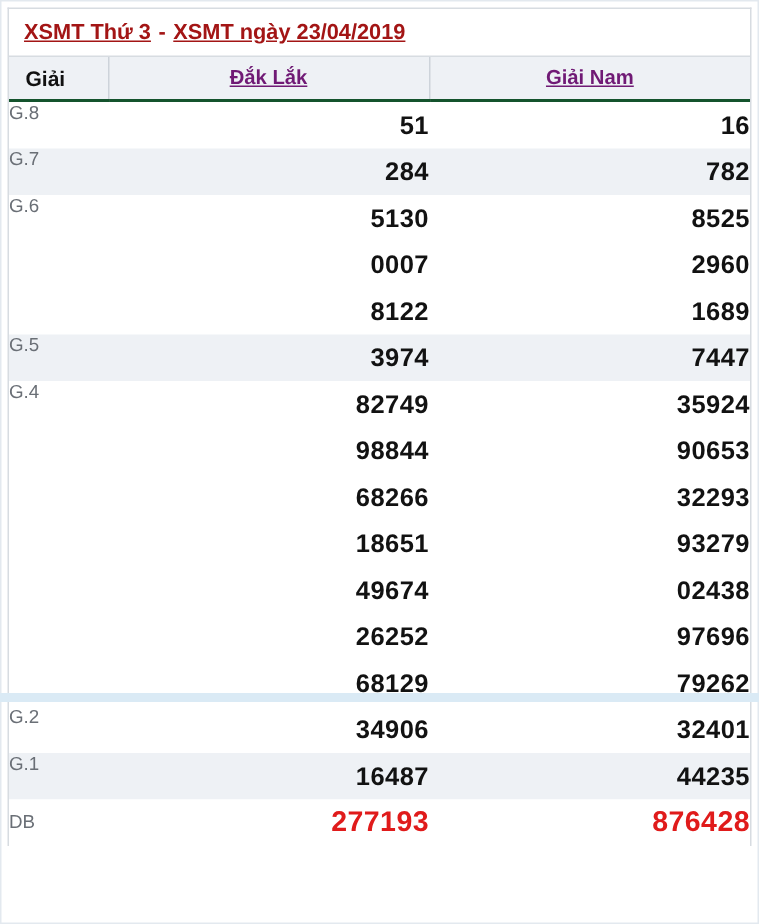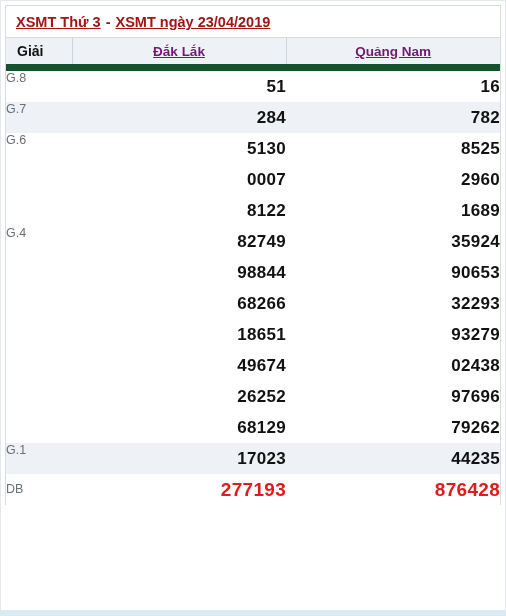--- a/index.html
+++ b/index.html
@@ -11,21 +11,21 @@
     overflow: hidden;
   }
   body {
     font-family: "Liberation Sans", sans-serif;
     -webkit-font-smoothing: antialiased;
   }
 
   .page {
     position: relative;
     width: 506px;
-    height: 616px;
+    height: 468px;
     box-sizing: border-box;
     background: #ffffff;
   }
 
   
   .outer-frame {
     position: absolute;
     left: 0;
     top: 0;
     width: 506px;
@@ -90,21 +90,21 @@
 
   table.results td {
     border: none;
     padding: 0;
     margin-left: 32px;
   }
 
   thead th {
     box-sizing: border-box;
     background: #eef1f5;
-    border-bottom: 7px solid #14532d;
+    border-bottom: 2px solid #14532d;
     height: 29px;
     padding: 0;
     font-weight: bold;
   }
   th.prize-head {
     color: #111111;
     font-size: 14px;
     text-align: left;
     padding-left: 11px;
     border-right: 1px solid #cdd3da;
@@ -178,21 +178,21 @@
         <col class="c-prov">
         <col class="c-prov">
       </colgroup>
       <thead>
         <tr>
           <th class="prize-head">Giải</th>
           <th class="prov-head">
             <span class="prov-link">Đắk Lắk</span>
           </th>
           <th class="prov-head">
-            <span class="prov-link">Quảng Nam</span>
+            <span class="prov-link">Giải Nam</span>
           </th>
         </tr>
       </thead>
       <tbody id="results-body">
           <tr class="grp stripe-white">
             <td class="prize-cell">G.8</td>
             <td class="num-cell">
               <div class="num-line">51</div>
             </td>
             <td class="num-cell">
@@ -212,20 +212,29 @@
             <td class="prize-cell">G.6</td>
             <td class="num-cell">
               <div class="num-line">5130</div>
               <div class="num-line">0007</div>
               <div class="num-line">8122</div>
             </td>
             <td class="num-cell">
               <div class="num-line">8525</div>
               <div class="num-line">2960</div>
               <div class="num-line">1689</div>
+            </td>
+          </tr>
+          <tr class="grp stripe-gray">
+            <td class="prize-cell">G.5</td>
+            <td class="num-cell">
+              <div class="num-line">3974</div>
+            </td>
+            <td class="num-cell">
+              <div class="num-line">7447</div>
             </td>
           </tr>
           <tr class="grp stripe-white">
             <td class="prize-cell">G.4</td>
             <td class="num-cell">
               <div class="num-line">82749</div>
               <div class="num-line">98844</div>
               <div class="num-line">68266</div>
               <div class="num-line">18651</div>
               <div class="num-line">49674</div>
@@ -235,24 +244,33 @@
             <td class="num-cell">
               <div class="num-line">35924</div>
               <div class="num-line">90653</div>
               <div class="num-line">32293</div>
               <div class="num-line">93279</div>
               <div class="num-line">02438</div>
               <div class="num-line">97696</div>
               <div class="num-line">79262</div>
             </td>
           </tr>
+          <tr class="grp stripe-white">
+            <td class="prize-cell">G.2</td>
+            <td class="num-cell">
+              <div class="num-line">34906</div>
+            </td>
+            <td class="num-cell">
+              <div class="num-line">32401</div>
+            </td>
+          </tr>
           <tr class="grp stripe-gray">
             <td class="prize-cell">G.1</td>
             <td class="num-cell">
-              <div class="num-line">17023</div>
+              <div class="num-line">16487</div>
             </td>
             <td class="num-cell">
               <div class="num-line">44235</div>
             </td>
           </tr>
           <tr class="grp stripe-white row-db">
             <td class="prize-cell db-label">DB</td>
             <td class="num-cell">
               <div class="num-line db">277193</div>
             </td>

